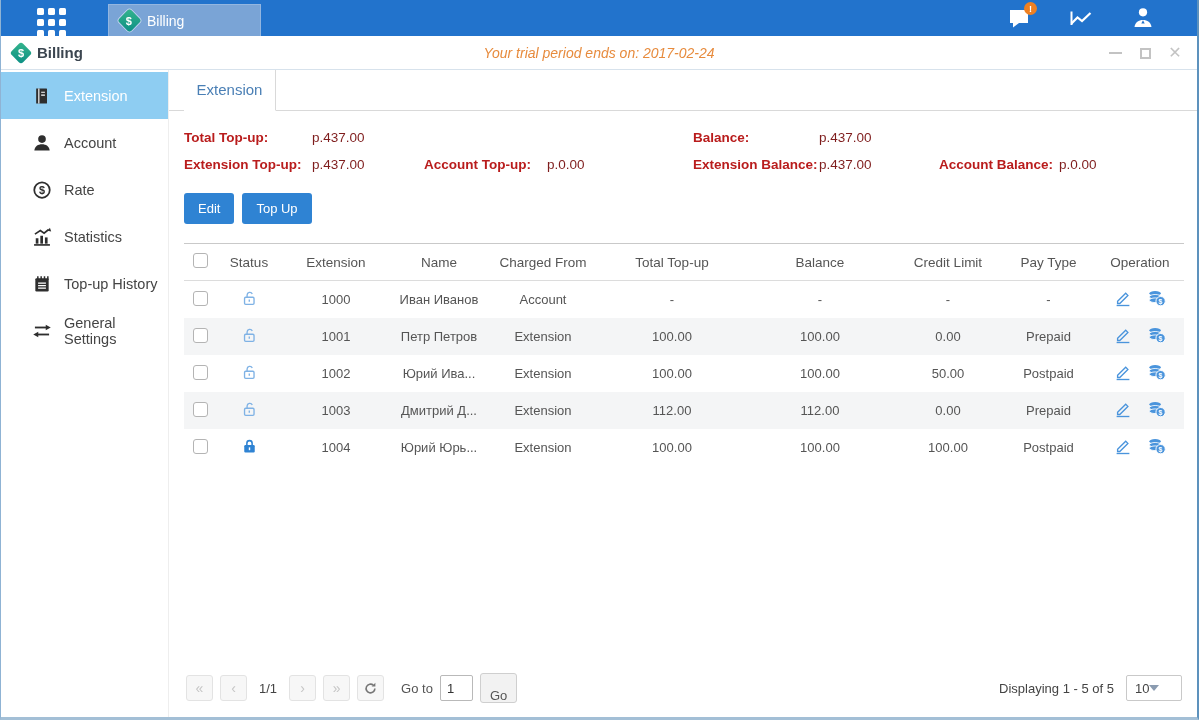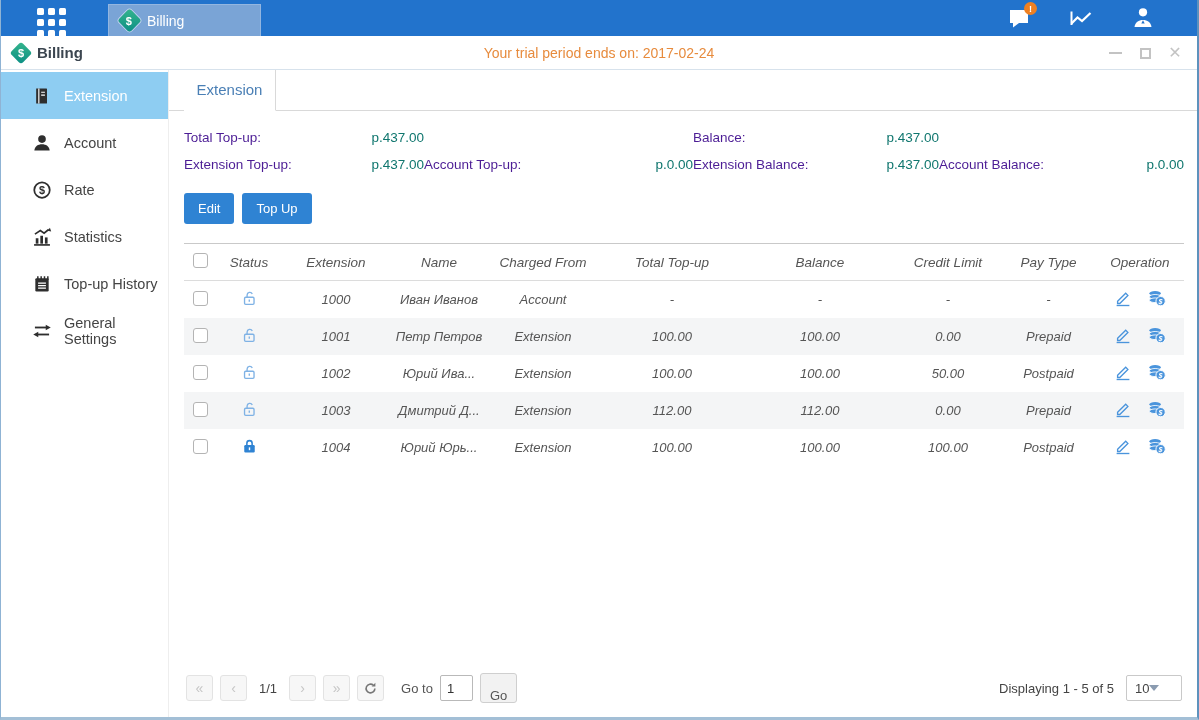--- a/index.html
+++ b/index.html
@@ -20,21 +20,21 @@
   .tb-ic { width:28px; height:24px; position:relative; cursor:pointer; display:flex; align-items:center; justify-content:center; }
   .tb-ic svg { width:26px; height:24px; }
   .badge { position:absolute; top:-4px; right:-4px; width:13px; height:13px; background:#ee8022; border-radius:50%;
            color:#fff; font-size:9px; font-weight:bold; display:flex; align-items:center; justify-content:center; }
 
   
   .titlebar { height:34px; background:#fff; border-bottom:1px solid #d7e2ec; display:flex; align-items:center; position:relative; flex-shrink:0; }
   .title-left { display:flex; align-items:center; gap:8px; margin-left:12px; }
   .title-left .diamond { width:16px; height:16px; }
   .app-title { font-size:15px; font-weight:bold; color:#3c4650; }
-  .trial-msg { position:absolute; left:0; right:0; text-align:center; color:#e78b3d; font-size:14px; pointer-events:none; }
+  .trial-msg { position:absolute; left:0; right:0; text-align:center; color:#e78b3d; font-size:14px; pointer-events:none;font-style:italic; }
   .win-controls { position:absolute; right:14px; top:0; height:34px; display:flex; align-items:center; gap:14px; }
   .wc { cursor:pointer; display:flex; align-items:center; justify-content:center; width:16px; height:16px; }
   .wc-min i { width:13px; height:2px; background:#c3c3c3; display:block; }
   .wc-max i { width:11px; height:11px; border:2px solid #c3c3c3; display:block; }
   .wc-close { color:#c3c3c3; font-size:16px; line-height:1; }
 
   
   .body-row { flex:1; display:flex; min-height:0; }
   .sidebar { width:168px; flex-shrink:0; background:#fff; border-right:1px solid #eeeeee; padding-top:2px; }
   .sb-item { height:47px; display:flex; align-items:center; gap:12px; padding-left:31px; cursor:pointer; color:#444; font-size:14.5px; }
@@ -45,30 +45,30 @@
   .content { flex:1; display:flex; flex-direction:column; min-width:0; padding:0 13px 0 15px; }
 
   
   .tabstrip { border-bottom:1px solid #d9d9d9; display:flex; margin:0 -13px 0 -15px; padding-left:15px; }
   .tab { background:#fff; border-right:1px solid #d9d9d9; padding:11px 0 12px; width:92px; text-align:center;
          color:#4a7fb5; font-size:15px; margin-bottom:-1px; border-bottom:1px solid #fff; cursor:pointer; }
 
   
   .summary { margin-top:19px; display:grid; grid-template-columns:128px 112px 123px 146px 126px 120px 120px 1fr;
              row-gap:12px; font-size:13.5px; align-items:center; }
-  .sum-label { font-weight:normal; color:#4c1d95; }
-  .sum-value { color:#0f766e;text-align:right; }
+  .sum-label { font-weight:bold; color:#b91c1c; }
+  .sum-value { color:#7f1d1d; }
 
   
   .actions { margin-top:21px; display:flex; gap:8px; }
   .btn-blue { background:#2f83d3; color:#fff; border:none; border-radius:3px; font-size:13px;
               padding:8px 14px; cursor:pointer; font-family:inherit; }
 
   
-  table { width:100%; border-collapse:collapse; margin-top:19px; table-layout:fixed; font-size:13px;font-style:italic; }
+  table { width:100%; border-collapse:collapse; margin-top:19px; table-layout:fixed; font-size:13px; }
   thead th { font-weight:normal; color:#555; font-size:13.5px; border-top:1px solid #c9c9c9; border-bottom:1px solid #dcdcdc;
              padding:9px 2px; text-align:center; }
   tbody td { color:#555; text-align:center; padding:8px 2px; height:35px; }
   tbody tr:nth-child(even) { background:#f4f5f6; }
   .checkbox { width:15px; height:15px; border:1.5px solid #b4b4b4; border-radius:3px; background:#fff; display:inline-block; cursor:pointer; }
   .st-ic svg { width:17px; height:17px; }
   .st-open { color:#7fb2e5; }
   .st-locked { color:#2f83d3; }
   .op-cell span { display:inline-flex; margin:0 8px; cursor:pointer; color:#4a94dc; }
   .op-cell svg { width:18px; height:18px; }

